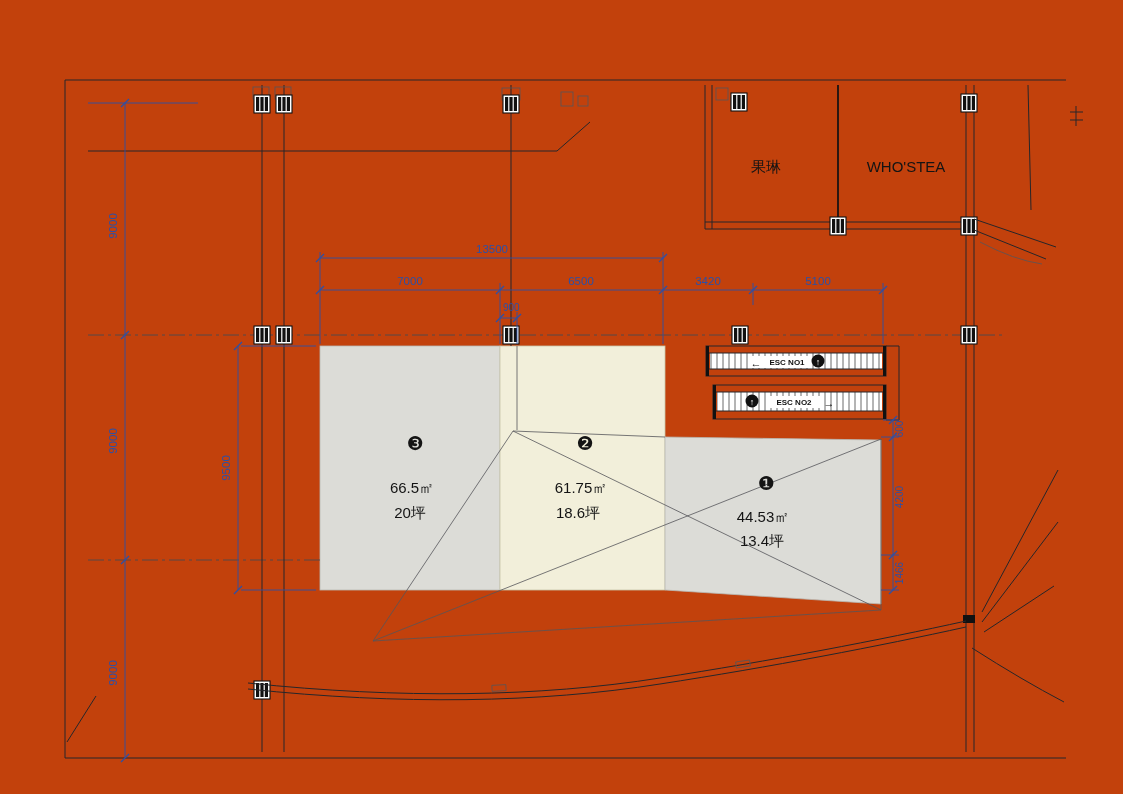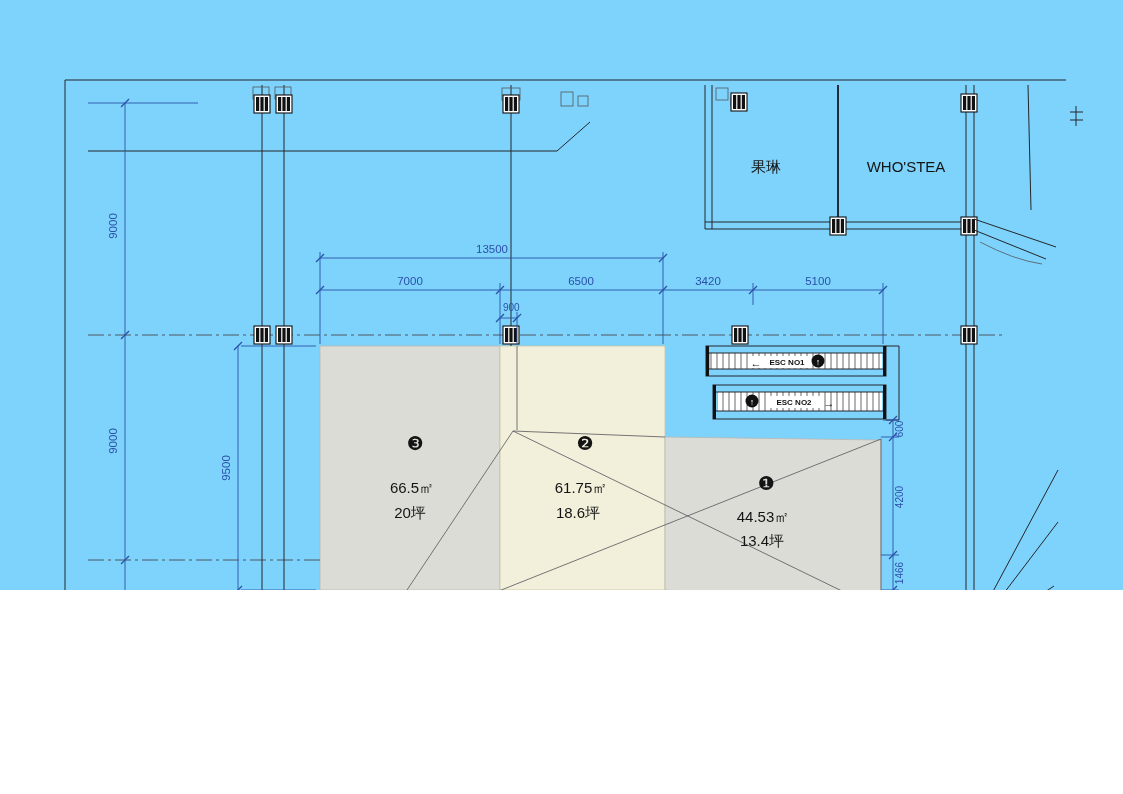--- a/index.html
+++ b/index.html
@@ -1,16 +1,16 @@
 <!DOCTYPE html>
 <html><head>
 <meta charset="utf-8">
 <style>
   html,body{margin:0;padding:0;background:#ffffff;}
-  .page{width:1123px;height:590px;position:relative;background:#7dd3fc;overflow:hidden;
+  .page{width:1123px;height:794px;position:relative;background:#c2410c;overflow:hidden;
         font-family:"Liberation Sans",sans-serif;}
   svg{display:block;}
   .ln   {stroke:#26262a;stroke-width:1;fill:none;}
   .ln2  {stroke:#111114;stroke-width:1.7;fill:none;}
   .thin {stroke:#55555a;stroke-width:0.8;fill:none;}
   .cl   {stroke:#4a4a50;stroke-width:0.9;fill:none;stroke-dasharray:16 4 3 4;}
   .blue {stroke:#2b50a8;stroke-width:0.9;fill:none;}
   .btick{stroke:#2b50a8;stroke-width:1.3;fill:none;}
   .unit-gray {fill:#dcdcd7;stroke:#b8b8b2;stroke-width:0.8;}
   .unit-cream{fill:#f2efda;stroke:#c9c5a8;stroke-width:0.8;}

